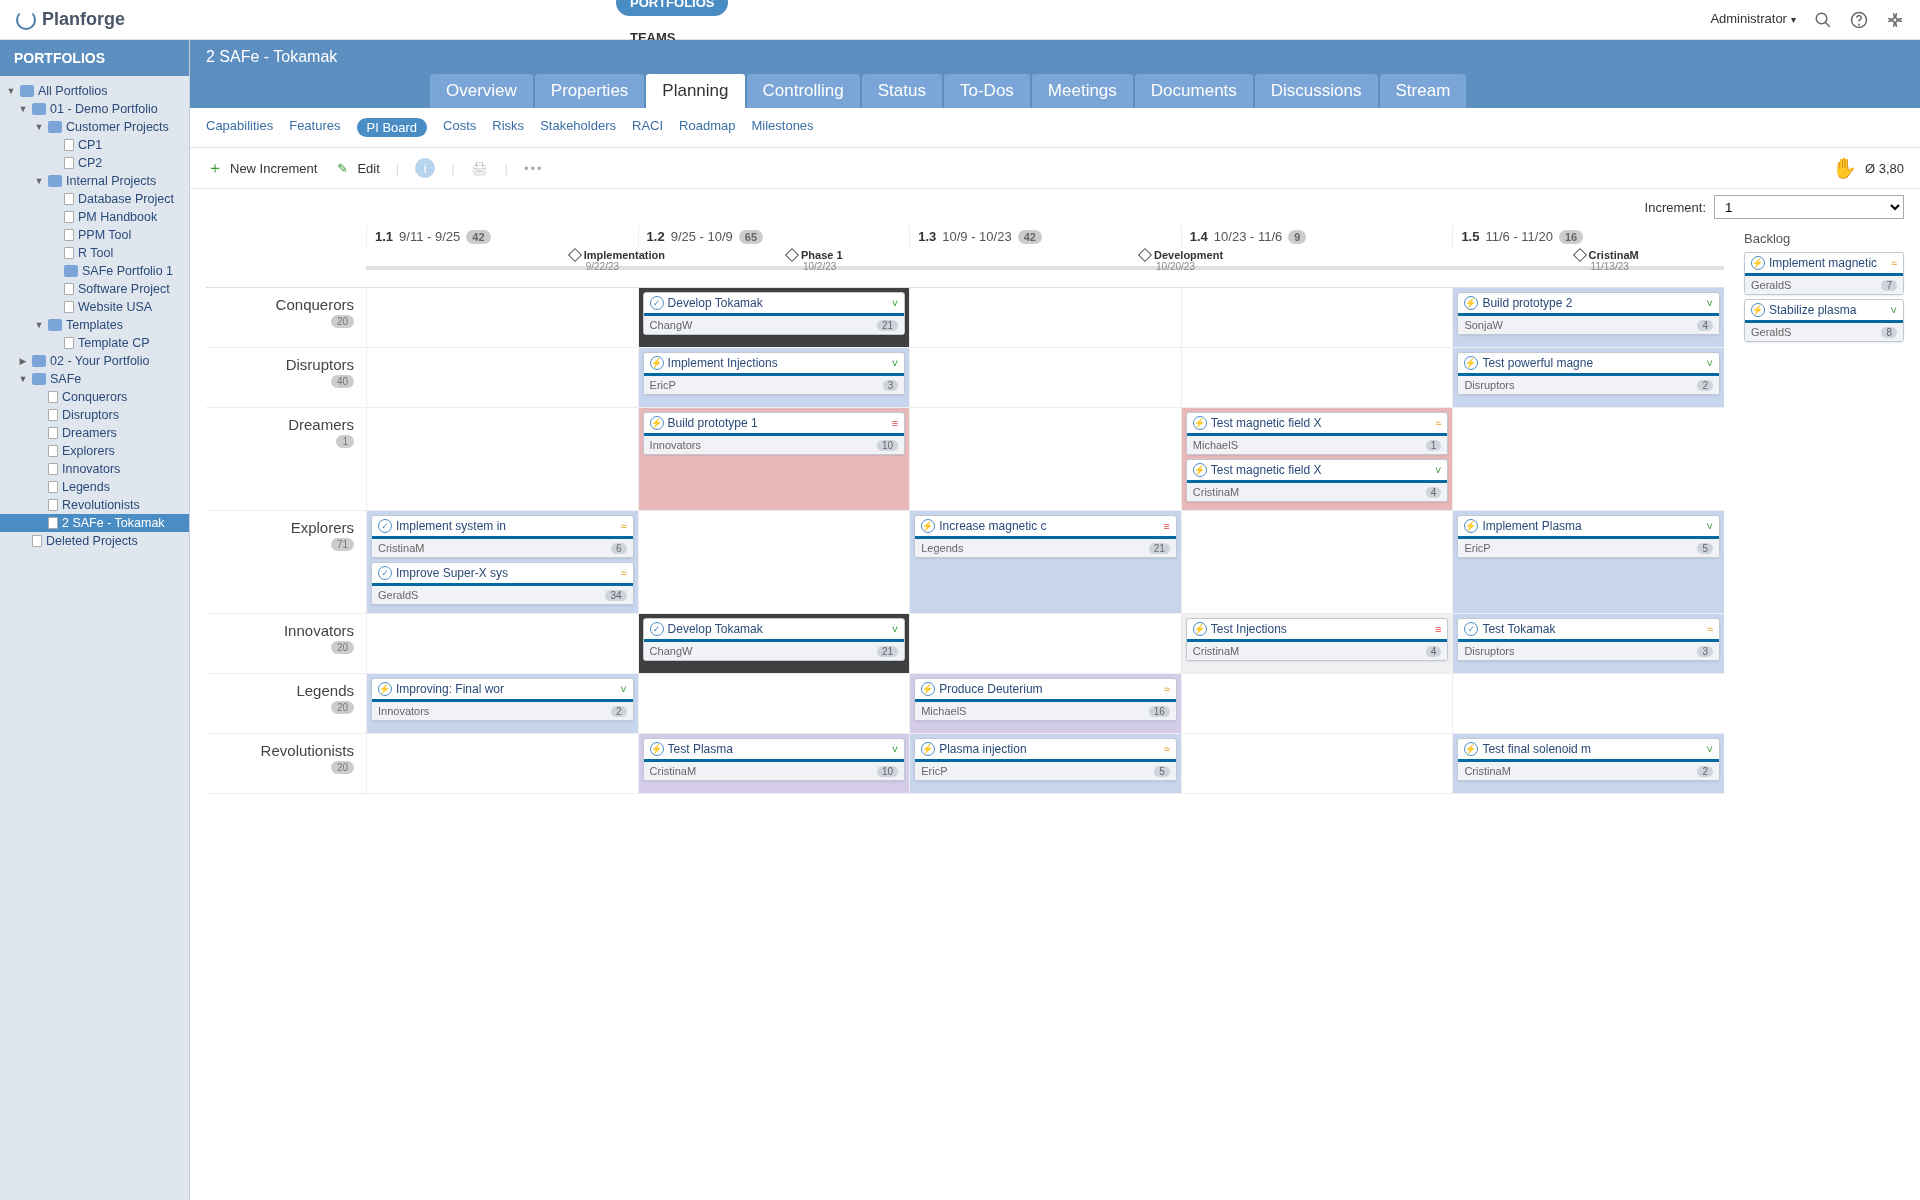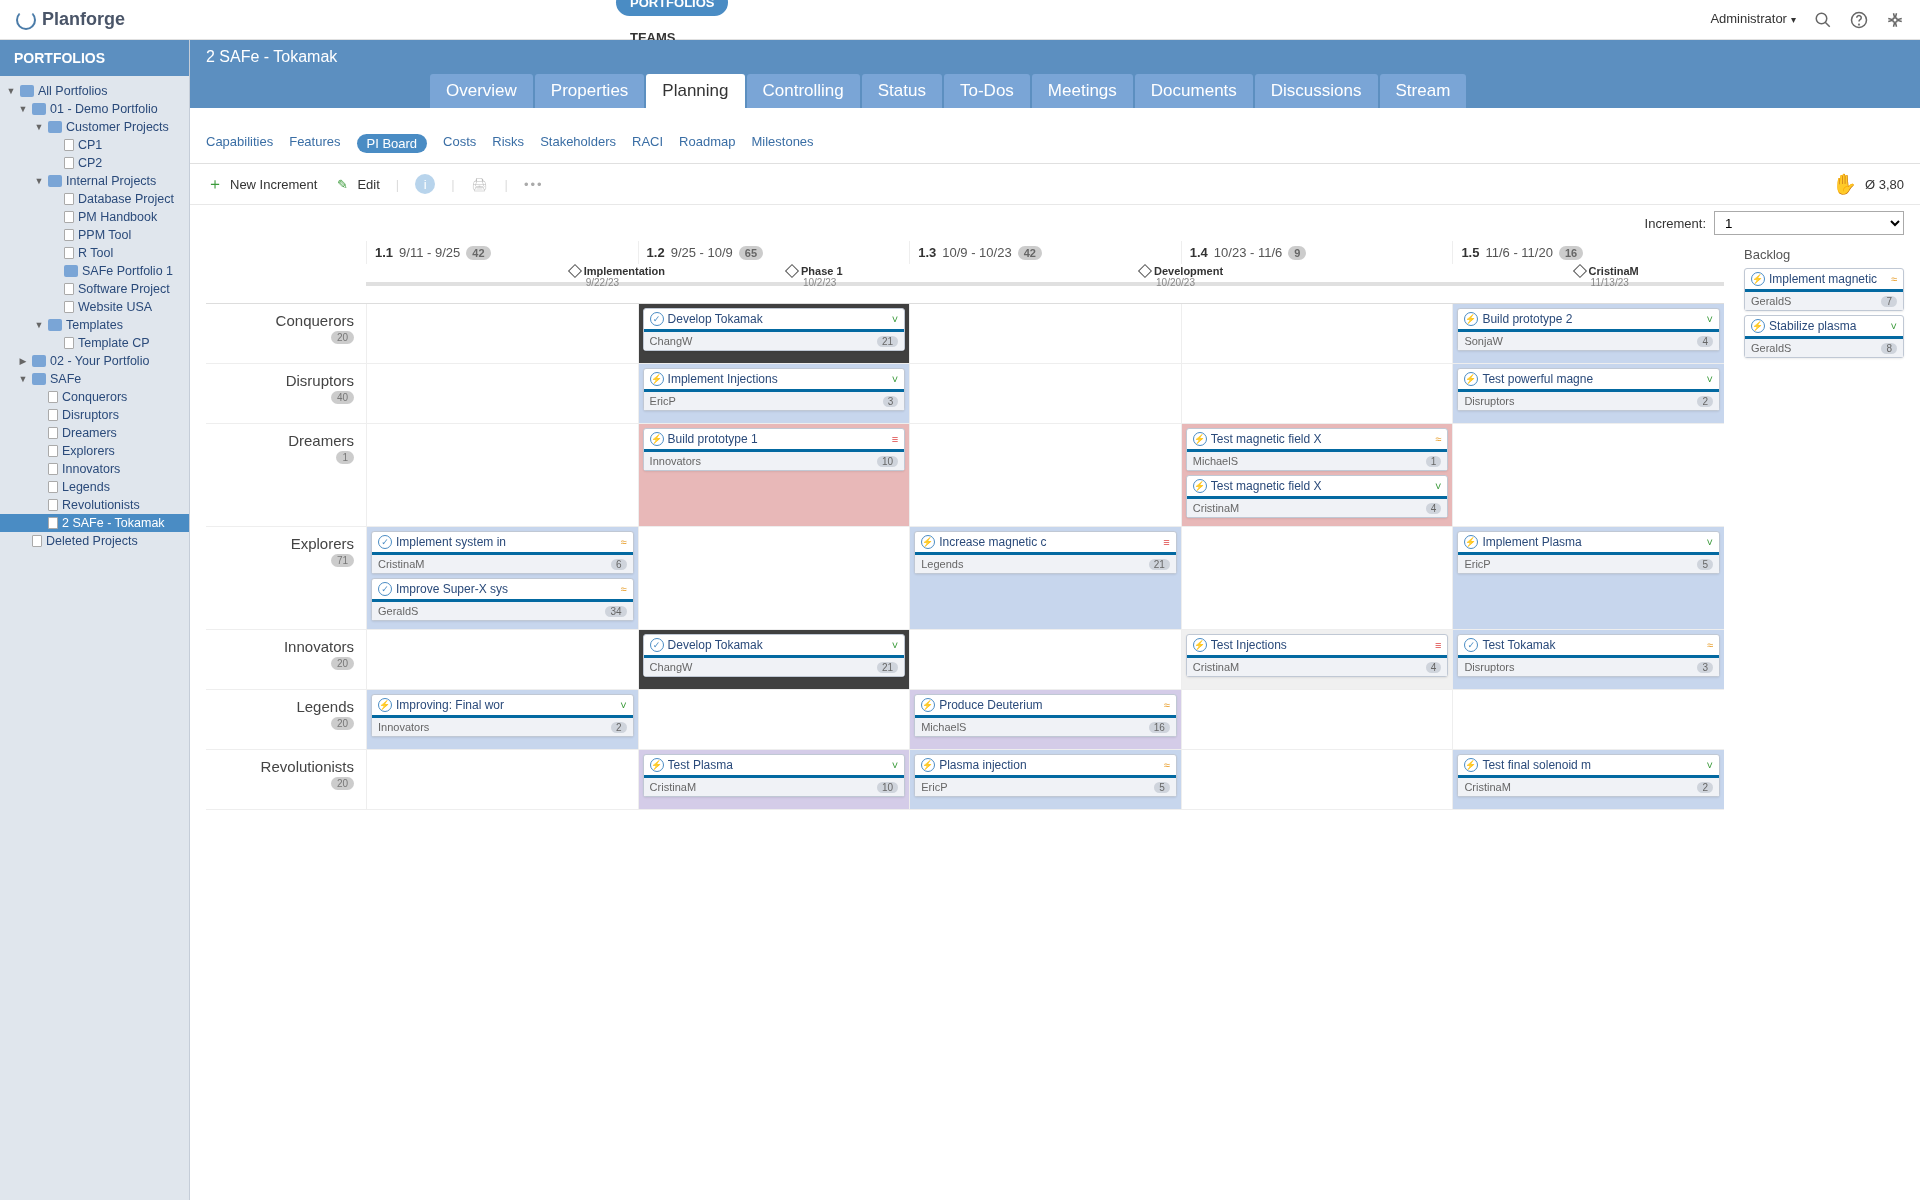--- a/index.html
+++ b/index.html
@@ -27,21 +27,21 @@
 .indent1 { padding-left: 18px; }
 .indent2 { padding-left: 34px; }
 .indent3 { padding-left: 50px; }
 
 .content { flex: 1; display: flex; flex-direction: column; overflow: hidden; }
 .content-header { background: #5c8fc0; color: #fff; display: flex; flex-direction: column; }
 .content-title { padding: 8px 16px; font-size: 16px; font-weight: 500; }
 .tabs1 { display: flex; gap: 2px; padding: 0 16px 0 240px; }
 .tab1 { padding: 7px 16px; background: #7aa5d6; color: #fff; font-size: 17px; cursor: pointer; border-radius: 3px 3px 0 0; }
 .tab1.active { background: #fff; color: #333; }
-.tabs2 { display: flex; gap: 16px; padding: 10px 16px; background: #fff; border-bottom: 1px solid #e0e0e0; font-size: 13px; margin-top: 16px; }
+.tabs2 { display: flex; gap: 16px; padding: 10px 16px; background: #fff; border-bottom: 1px solid #e0e0e0; font-size: 13px; }
 .tab2 { color: #3a6ea5; cursor: pointer; }
 .tab2.active { background: #4a8cc4; color: #fff; padding: 2px 10px; border-radius: 10px; }
 
 .toolbar { display: flex; align-items: center; gap: 16px; padding: 8px 16px; border-bottom: 1px solid #e8e8e8; }
 .tool-btn { display: flex; align-items: center; gap: 6px; font-size: 13px; color: #333; cursor: pointer; }
 .tool-icon { width: 18px; height: 18px; display: inline-flex; align-items: center; justify-content: center; }
 .toolbar-right { margin-left: auto; display: flex; align-items: center; gap: 8px; font-size: 13px; }
 .hand-icon { color: #2a9a5a; font-size: 20px; }
 
 .increment-row { display: flex; justify-content: flex-end; padding: 6px 16px; gap: 8px; align-items: center; font-size: 13px; }

